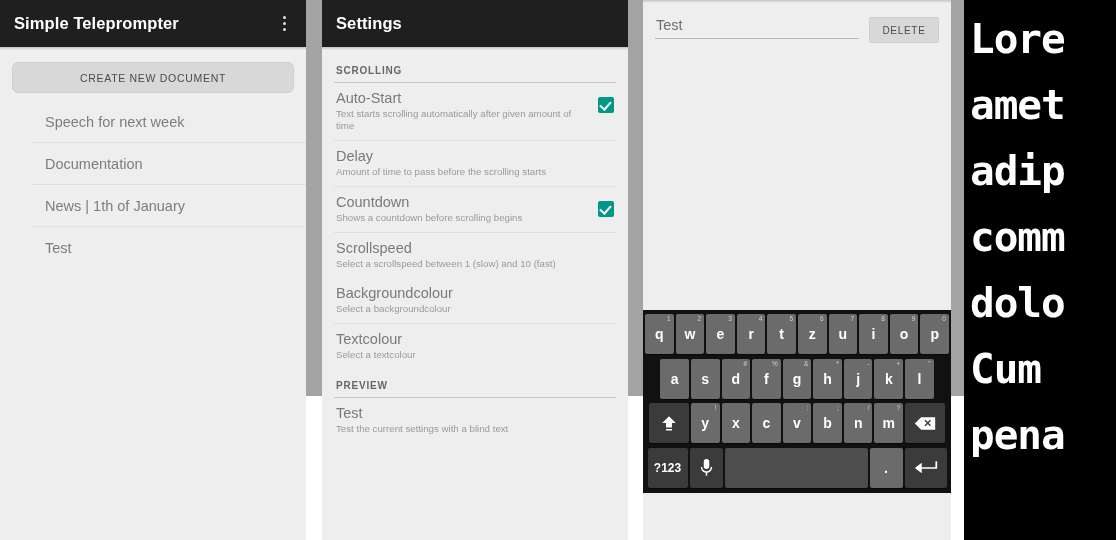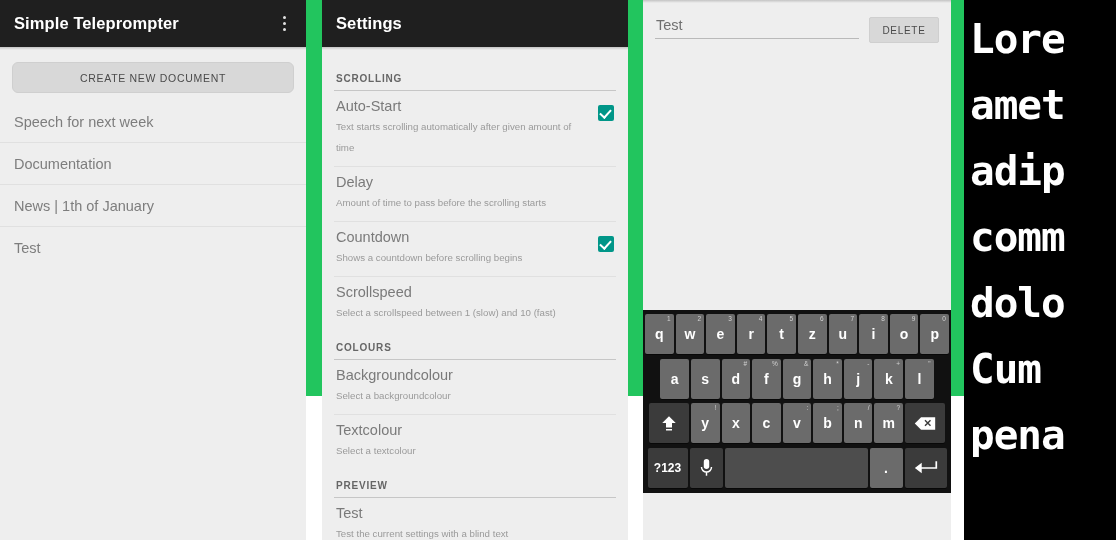--- a/index.html
+++ b/index.html
@@ -5,21 +5,21 @@
   * { box-sizing: border-box; margin: 0; padding: 0; }
   html, body {
     width: 1116px; height: 540px;
     background: #ffffff;
     font-family: "Liberation Sans", sans-serif;
     overflow: hidden;
   }
   .screens {
     display: flex;
     width: 1116px; height: 396px;
-    background: #22c55e;
+    background: #a3a3a3;
     justify-content: center;
   }
 
   
   .panel {
     height: 540px;
     background: #eeeeee;
     position: relative;
     overflow: hidden;
     flex: none;
@@ -70,37 +70,37 @@
     height: 31px;
     background: #d8d8d8;
     border: 1px solid #cfcfcf;
     border-radius: 6px;
     display: flex; align-items: center; justify-content: center;
     font-size: 10.5px;
     letter-spacing: .7px;
     color: #4a4a4a;
     cursor: pointer;
   }
-  .doc-list { margin-top: 8px; }
+  .doc-list { margin-top: 8px; padding-left: 31px; }
   .doc-item {
     height: 42px;
     display: flex; align-items: center;
     padding: 0 14px;
     font-size: 14.5px;
     color: #7d7d7d;
     border-bottom: 1px solid #e0e0e0;
     cursor: pointer;
   }
   .doc-item:last-child { border-bottom: none; }
 
   
   .p2-body {
     background: #eeeeee;
     height: calc(540px - 50px);
-    padding: 12px 12px;
+    padding: 4px 12px;
     overflow: hidden;
   }
   .sec-header {
     font-size: 10px;
     font-weight: bold;
     letter-spacing: .8px;
     color: #666666;
     padding: 11px 2px 6px 2px;
     border-bottom: 1px solid #c6c6c6;
   }
@@ -115,21 +115,21 @@
   .pref-texts { flex: 1; padding-right: 8px; }
   .pref-title {
     font-size: 14.5px;
     color: #7a7a7a;
     line-height: 17px;
     margin-bottom: 1px;
   }
   .pref-sum {
     font-size: 9.7px;
     color: #9a9a9a;
-    line-height: 21px;
+    line-height: 12px;
   }
   .checkbox {
     width: 16px; height: 16px;
     background: #009688;
     border-radius: 2px;
     margin-top: 7px;
     position: relative;
     flex: none;
     cursor: pointer;
   }
@@ -320,21 +320,20 @@
         <div class="checkbox"></div>
       </div>
 
       <div class="pref" style="border-bottom:none">
         <div class="pref-texts">
           <div class="pref-title">Scrollspeed</div>
           <div class="pref-sum">Select a scrollspeed between 1 (slow) and 10 (fast)</div>
         </div>
       </div>
 
-      <div class="sec-header">COLOURS</div>
 
       <div class="pref">
         <div class="pref-texts">
           <div class="pref-title">Backgroundcolour</div>
           <div class="pref-sum">Select a backgroundcolour</div>
         </div>
       </div>
 
       <div class="pref" style="border-bottom:none">
         <div class="pref-texts">

